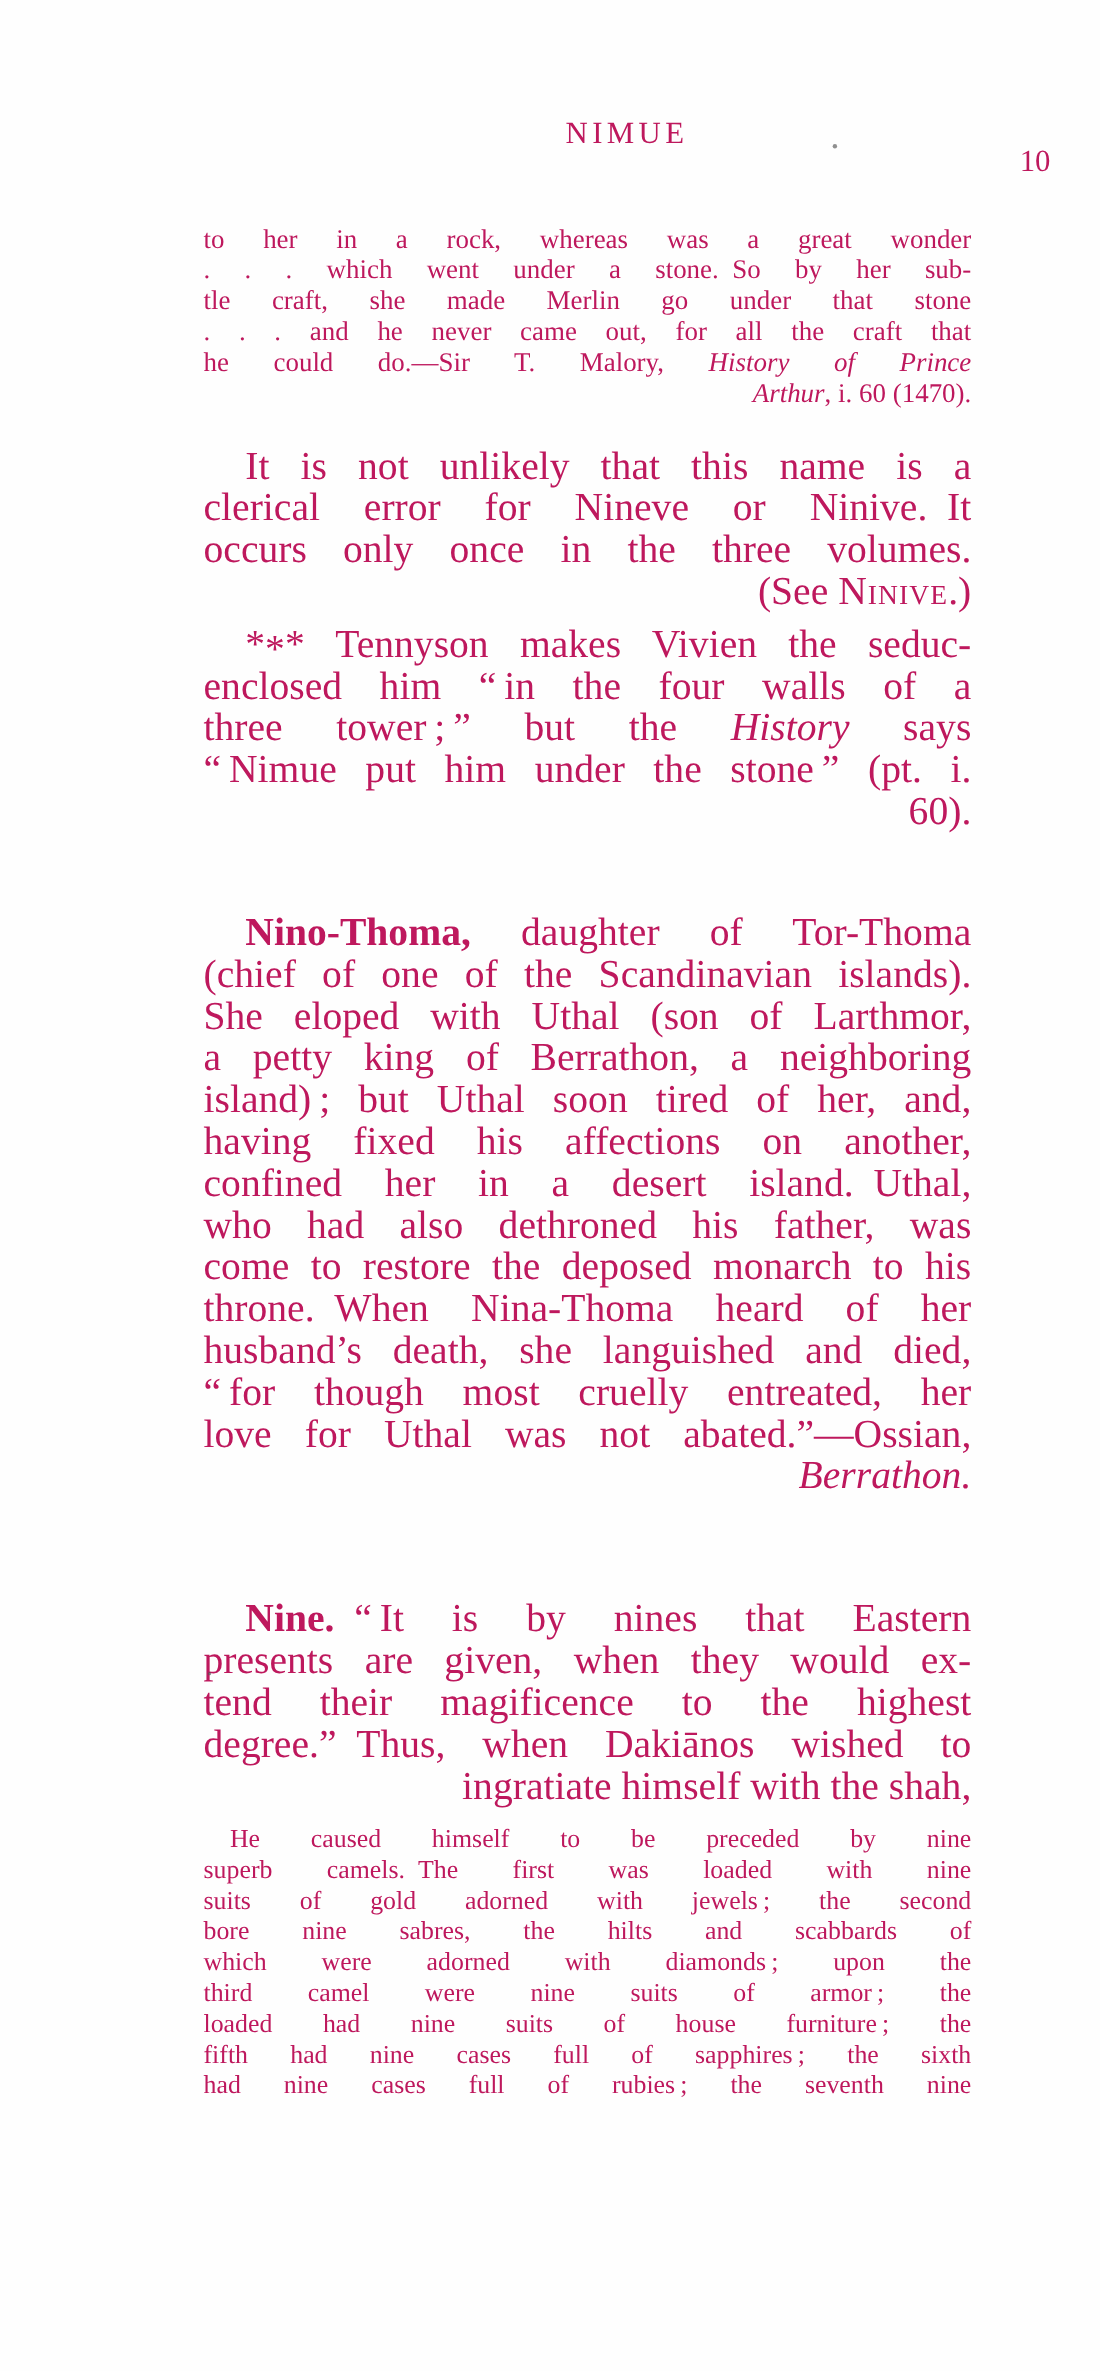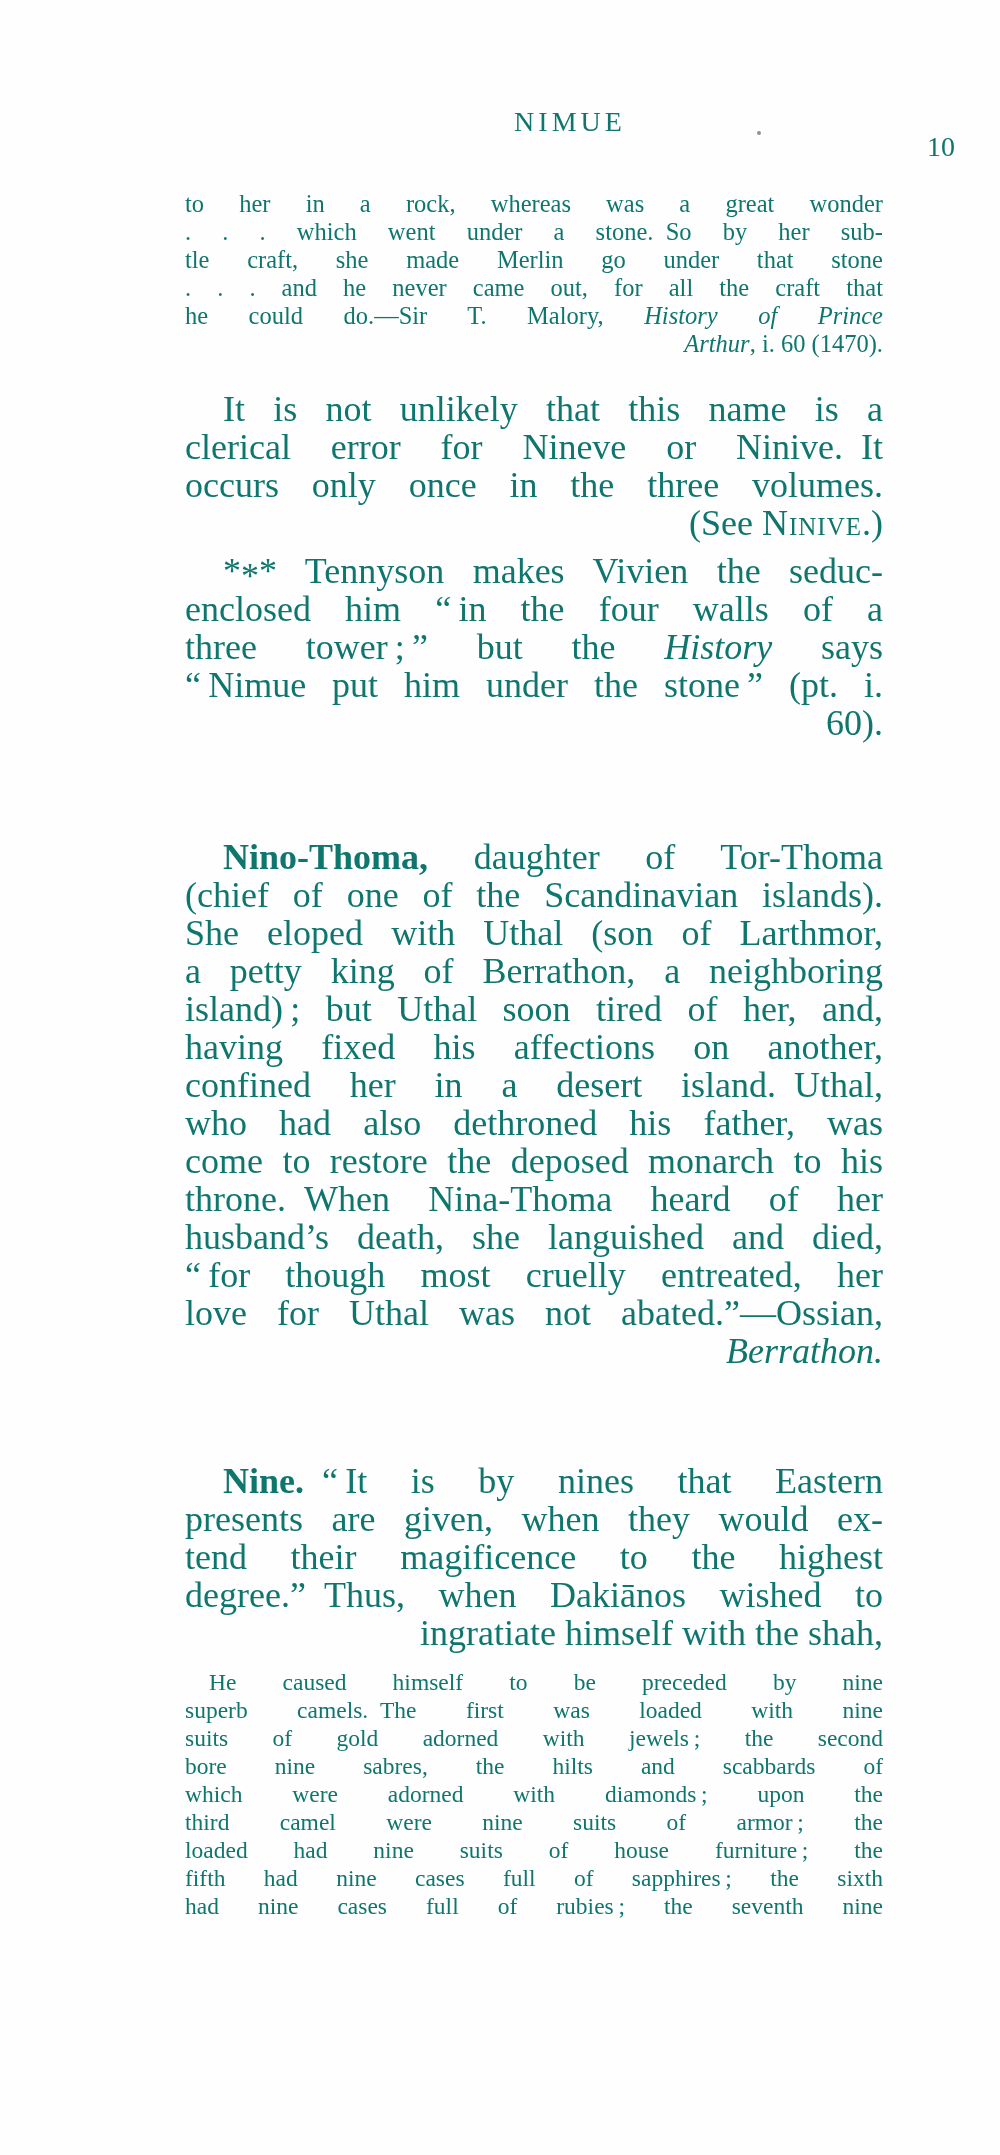--- a/index.html
+++ b/index.html
@@ -5,21 +5,21 @@
   html, body {
     margin: 0;
     padding: 0;
     background: #ffffff;
   }
   .page {
     position: relative;
     width: 1000px;
     height: 2155px;
     background: #fefefe;
-    color: #0f766e;
+    color: #be185d;
     font-family: "Liberation Serif", "DejaVu Serif", serif;
     overflow: hidden;
     text-decoration: underline;
   }
   
   .running-head {
     position: absolute;
     top: 106px;
     left: 185px;
     width: 770px;
@@ -34,41 +34,41 @@
   }
   .folio {
     position: absolute;
     right: 0;
     top: 0;
     margin-top: 25px;
   }
   
   .text-column {
     position: absolute;
-    top: 190px;
+    top: 204px;
     left: 185px;
     width: 698px;
   }
   .para { margin: 0; }
   .line {
     white-space: nowrap;
     text-align: right;
   }
   .line.j {
     white-space: normal;
     text-align: justify;
     text-align-last: justify;
   }
   
   .quote      { font-size: 24.5px; line-height: 28px; }
   .body       { font-size: 36px;   line-height: 38px; }
   .smallquote { font-size: 23.5px; line-height: 28px; }
   .body.g-after-quote { margin-top: 32px; }
   .body.g-tight       { margin-top: 10px; }
-  .body.g-entry       { margin-top: 96px; }
+  .body.g-entry       { margin-top: 72px; }
   .body.g-entry2      { margin-top: 92px; }
   .smallquote.g-after-body { margin-top: 16px; }
   .body .line.first-ind       { text-indent: 38px; }
   .smallquote .line.first-ind { text-indent: 24px; }
   
   .it { font-style: italic; }
   .bd { font-weight: bold; }
   .sc { font-variant: small-caps; letter-spacing: 1px; }
   .low { position: relative; top: 5px; }
   

